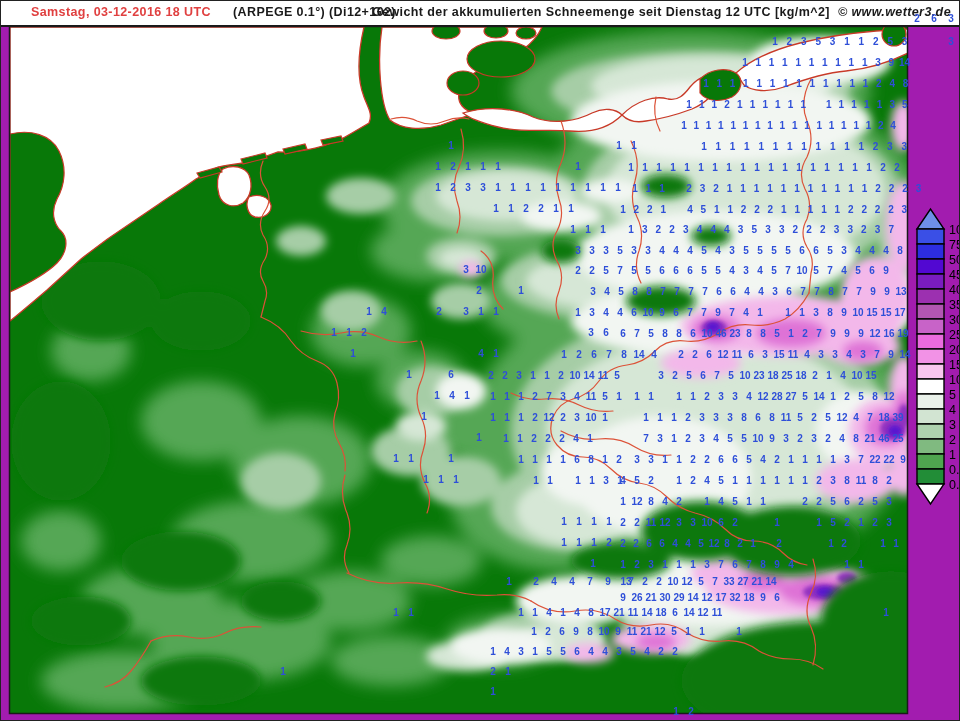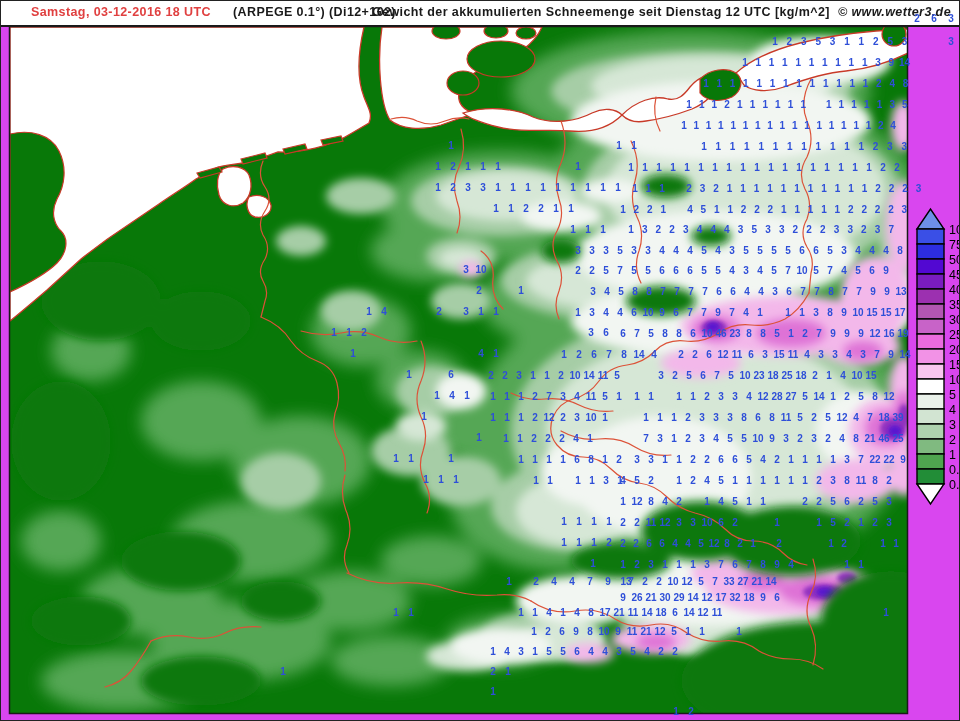--- a/index.html
+++ b/index.html
@@ -1,16 +1,16 @@
 <!DOCTYPE html>
 <html><head>
 <meta charset="utf-8">
 <style>
   html,body{margin:0;padding:0;background:#ffffff;}
-  #page{position:relative;width:958px;height:719px;background:#d946ef;border:1px solid #222;overflow:hidden;
+  #page{position:relative;width:958px;height:719px;background:#a21caf;border:1px solid #222;overflow:hidden;
         font-family:"Liberation Sans",sans-serif;}
   #header{position:absolute;left:0;top:0;width:958px;height:24px;background:#ffffff;
           border-bottom:2px solid #1a1a1a;z-index:1;}
   #header span{position:absolute;top:4px;font-size:12.5px;font-weight:bold;letter-spacing:.4px;white-space:nowrap;color:#1a1a1a;}
   #hdr-date{left:30px;color:#e04040 !important;}
   #hdr-model{left:192px;margin-left:40px;}
   #hdr-title{left:371px;}
   #hdr-credit{right:8px;font-style:italic;}
   svg{position:absolute;left:0;top:0;z-index:2;}
   .sea{fill:#ffffff;stroke:#c83a28;stroke-width:1.3;}

